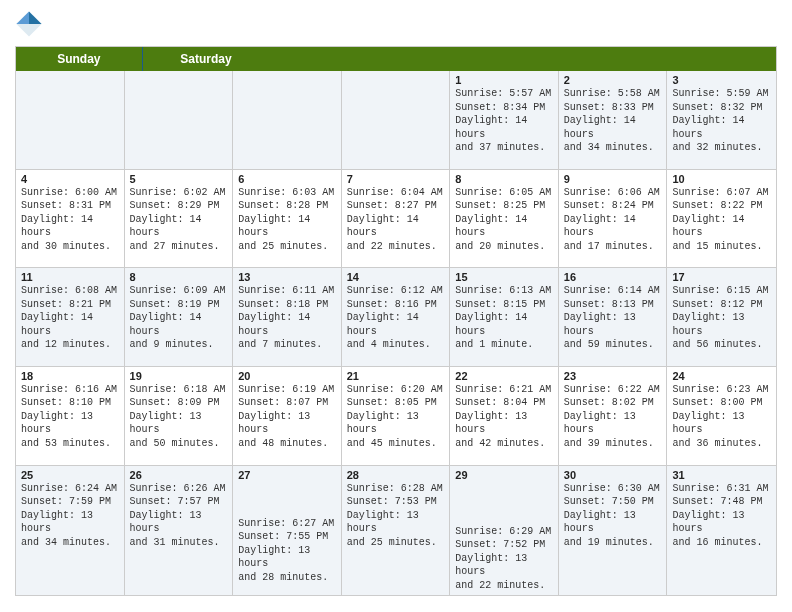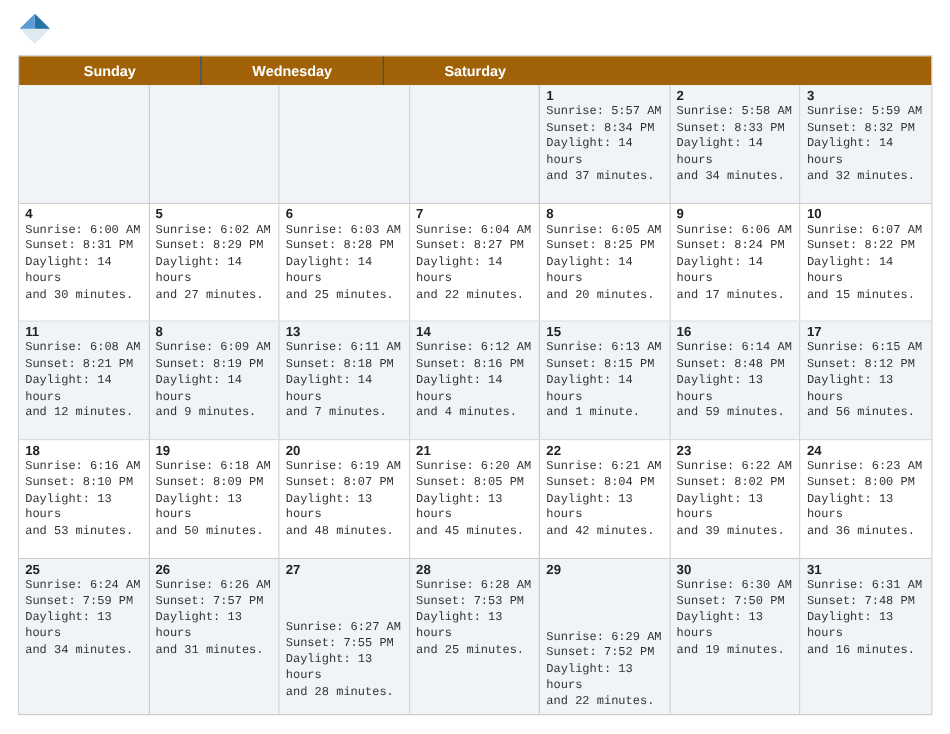--- a/index.html
+++ b/index.html
@@ -57,22 +57,22 @@
       margin-top: 2px;
     }
     .calendar {
       flex: 1;
       display: flex;
       flex-direction: column;
       border: 1px solid #ccc;
     }
     .cal-header {
       display: grid;
-      grid-template-columns: repeat(5, 1fr);
-      background: #a16207;
+      grid-template-columns: repeat(6, 1fr);
+      background: #4d7c0f;
     }
     .cal-header-cell {
       color: #fff;
       font-weight: bold;
       font-size: 12px;
       padding: 5px 4px;
       text-align: center;
       border-right: 1px solid #1a5a8a;
     }
     .cal-header-cell:last-child { border-right: none; }
@@ -142,21 +142,20 @@
     </div>
     <div class="title-section">
       <div class="month-title"></div>
       <div class="subtitle"></div>
     </div>
   </div>
 
   <div class="calendar">
     <div class="cal-header">
     <div class="cal-header-cell">Sunday</div>
-        <div class="cal-header-cell">Wednesday</div>
         <div class="cal-header-cell">Saturday</div>
       </div>
     <div class="cal-body">
     <div class="cal-row">
           <div class="cal-cell empty alt-row"></div>
           <div class="cal-cell empty alt-row"></div>
           <div class="cal-cell empty alt-row"></div>
           <div class="cal-cell empty alt-row"></div>
           <div class="cal-cell alt-row">
             <span class="day-number">1</span>
@@ -263,21 +262,21 @@
           <div class="cal-cell alt-row">
             <span class="day-number">15</span>
             <div class="cell-info" style="white-space: pre-line;">Sunrise: 6:13 AM
 Sunset: 8:15 PM
 Daylight: 14 hours
 and 1 minute.</div>
           </div>
           <div class="cal-cell alt-row">
             <span class="day-number">16</span>
             <div class="cell-info" style="white-space: pre-line;">Sunrise: 6:14 AM
-Sunset: 8:48 PM
+Sunset: 8:13 PM
 Daylight: 13 hours
 and 59 minutes.</div>
           </div>
           <div class="cal-cell alt-row">
             <span class="day-number">17</span>
             <div class="cell-info" style="white-space: pre-line;">Sunrise: 6:15 AM
 Sunset: 8:12 PM
 Daylight: 13 hours
 and 56 minutes.</div>
           </div>

